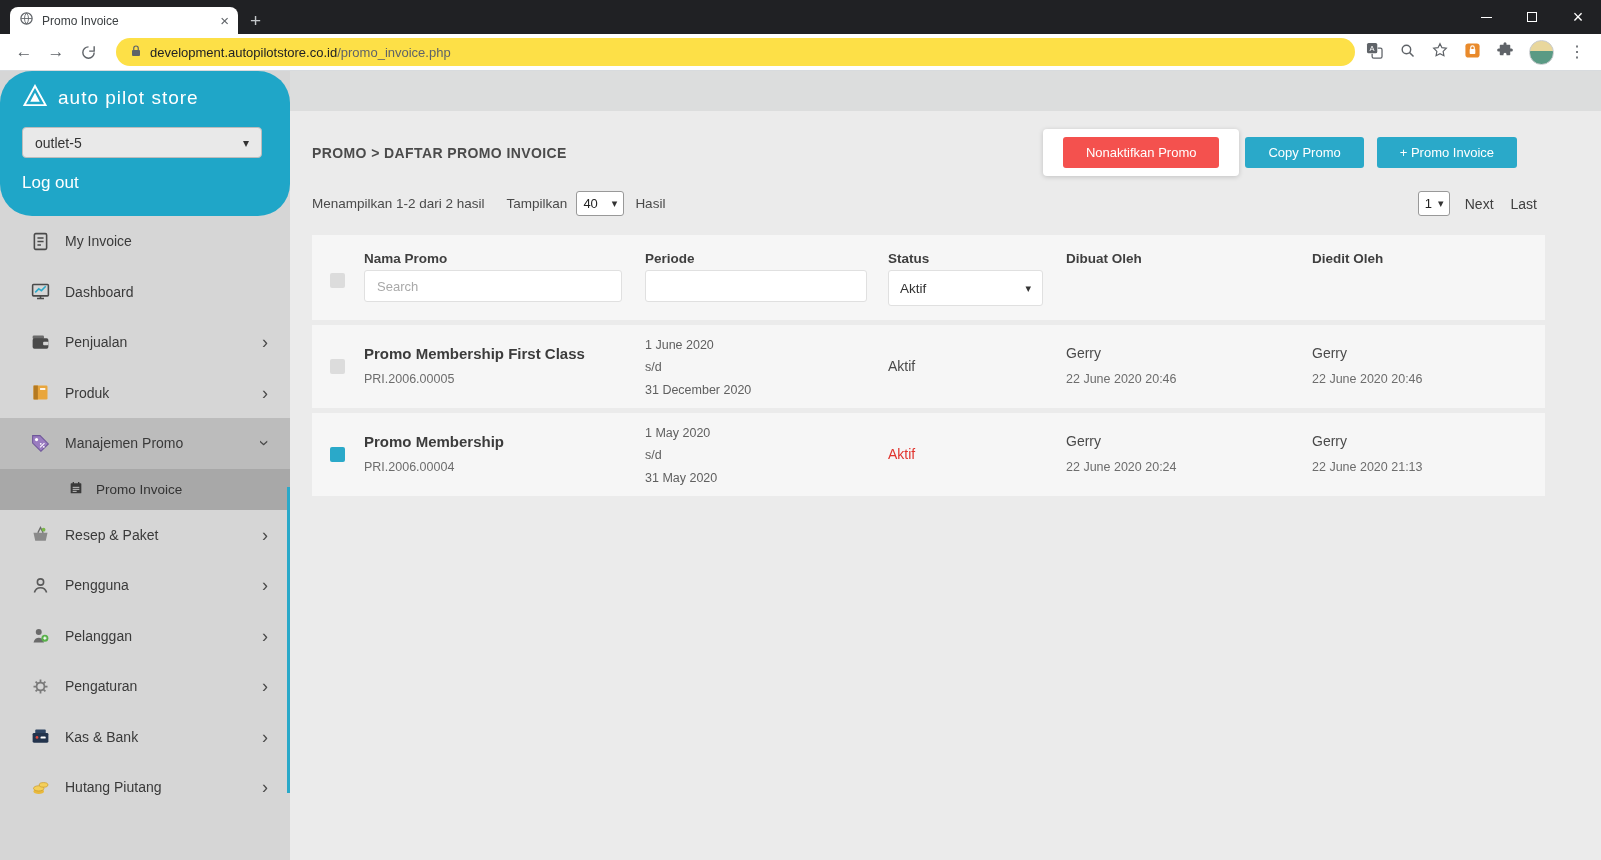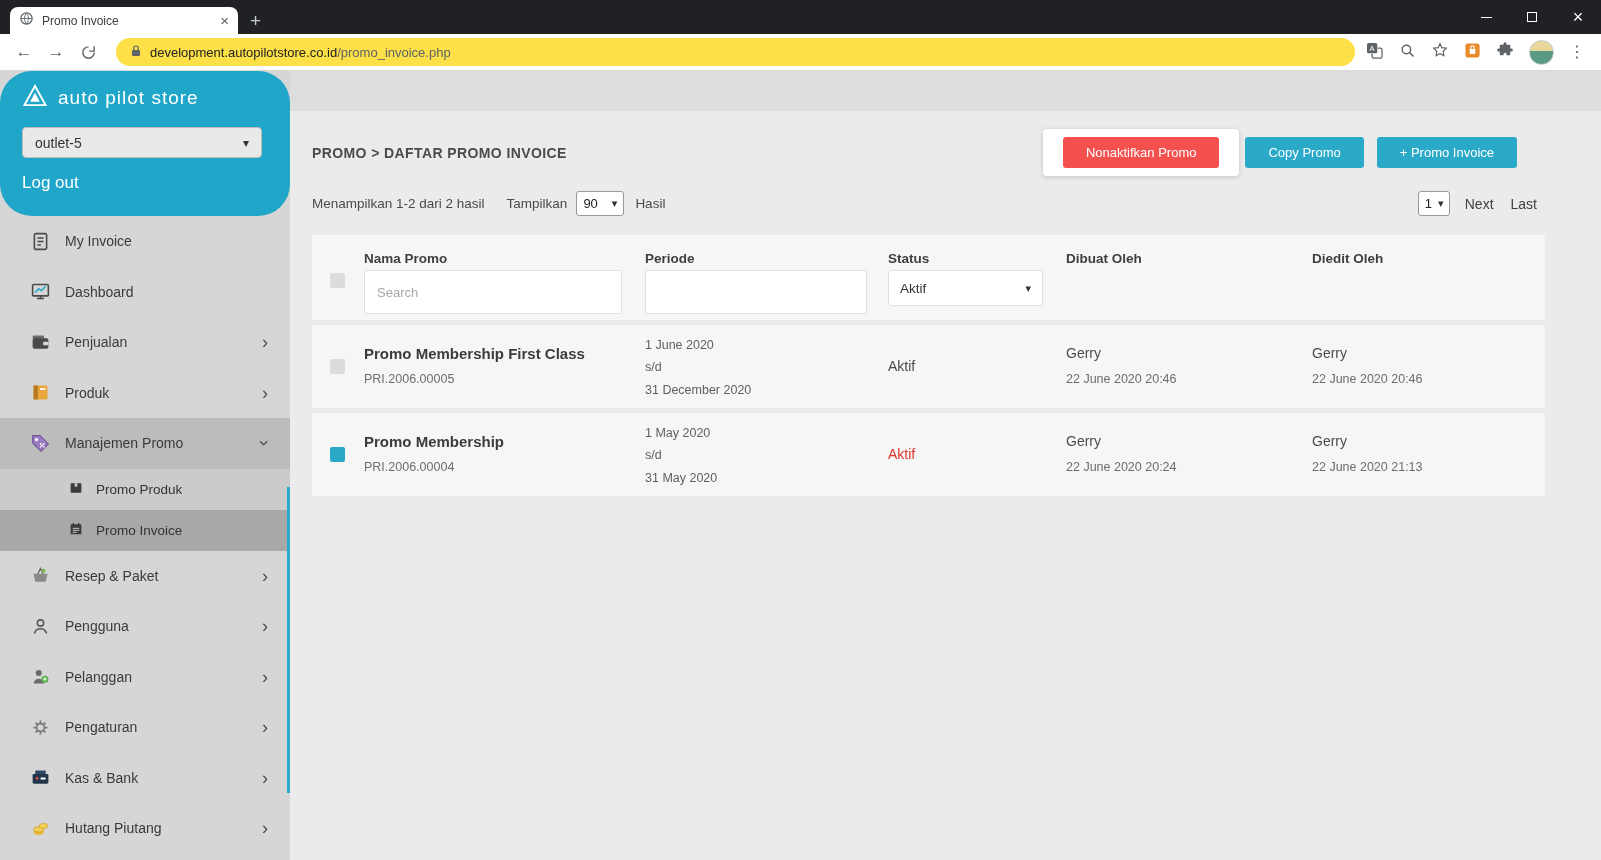--- a/index.html
+++ b/index.html
@@ -65,21 +65,21 @@
 
   .table{position:absolute;top:164px;left:22px;width:1233px;}
   .card{background:#f6f6f6;position:relative;}
   .thead{height:85px;}
   .row{height:83px;margin-top:5px;}
   .cb{position:absolute;left:18px;width:15px;height:15px;border-radius:2px;background:#dcdcdc;}
   .cb.checked{background:#2aa9c9;}
   .thead .cb{top:38px;} .row .cb{top:34px;}
   .th-label{position:absolute;top:16px;font-size:13.5px;font-weight:bold;color:#3f3f3f;}
   .c1{left:52px;} .c2{left:333px;} .c3{left:576px;} .c4{left:754px;} .c5{left:1000px;}
-  .inp{position:absolute;top:35px;height:44px;background:#fff;border:1px solid #e0e0e0;border-radius:3px;font-size:13px;color:#3b82f6;padding:0 12px;font-family:inherit;}
+  .inp{position:absolute;top:35px;height:32px;background:#fff;border:1px solid #e0e0e0;border-radius:3px;font-size:13px;color:#3b82f6;padding:0 12px;font-family:inherit;}
   .inp::placeholder{color:#a9a9a9;}
   .sel{position:absolute;top:35px;height:36px;background:#fff;border:1px solid #e0e0e0;border-radius:3px;display:flex;align-items:center;justify-content:space-between;padding:0 11px;font-size:13.5px;color:#333;}
   .name{position:absolute;left:52px;top:20px;font-size:15px;font-weight:bold;color:#3c3c3c;}
   .code{position:absolute;left:52px;top:47px;font-size:12.5px;color:#6d6d6d;}
   .per{position:absolute;left:333px;font-size:12.5px;color:#5f5f5f;}
   .p1{top:13px;} .p2{top:35px;} .p3{top:58px;}
   .status{position:absolute;left:576px;top:33px;font-size:14px;color:#4a4a4a;}
   .status.red{color:#e0342e;}
   .by{position:absolute;top:20px;font-size:14px;color:#4a4a4a;}
   .at{position:absolute;top:47px;font-size:12.5px;color:#6d6d6d;}
@@ -237,29 +237,20 @@
                 <path d="M3 3h8.5L21 12.5 12.5 21 3 11.5z" fill="#9a7cc0" stroke="#6f579a" stroke-width="1.2"></path>
                 <circle cx="7.5" cy="7.5" r="1.8" fill="#fff"></circle>
                 <path d="M11.5 16.5l5-5" stroke="#fff" stroke-width="1.2"></path>
                 <circle cx="12.3" cy="12.3" r="1" fill="#fff"></circle>
                 <circle cx="15.8" cy="15.8" r="1" fill="#fff"></circle>
               </svg>
           </span>
           <span>Manajemen Promo</span>
           <span class="chev down">›</span>
         </div>
-        <div class="sub">
-          <span>
-            <svg width="16" height="16" viewBox="0 0 24 24">
-                <rect x="4" y="5" width="16" height="14" rx="1" fill="#3a3a3a"></rect>
-                <rect x="10" y="5" width="4" height="5" fill="#cbcbcb"></rect>
-              </svg>
-          </span>
-          <span>Promo Produk</span>
-        </div>
         <div class="sub active">
           <span>
             <svg width="16" height="16" viewBox="0 0 24 24">
                 <rect x="4" y="5" width="16" height="15" rx="1" fill="#3a3a3a"></rect>
                 <path d="M8 3v4M16 3v4" stroke="#3a3a3a" stroke-width="2"></path>
                 <path d="M7 11h10M7 14h10M7 17h6" stroke="#cfcfcf" stroke-width="1.4"></path>
               </svg>
           </span>
           <span>Promo Invoice</span>
         </div>
@@ -346,21 +337,21 @@
           <button class="btn red">Nonaktifkan Promo</button>
         </div>
         <button class="btn teal ml6">Copy Promo</button>
         <button class="btn teal ml13">+ Promo Invoice</button>
       </div>
 
       <div class="list-controls">
         <span>Menampilkan 1-2 dari 2 hasil</span>
         <span style="margin-left:22px;">Tampilkan</span>
         <div class="mini-select w48" style="margin-left:9px;">
-          <span>90</span>
+          <span>40</span>
           <span class="chev-d">▾</span>
         </div>
         <span style="margin-left:11px;">Hasil</span>
         <div class="spacer"></div>
         <div class="mini-select w32">
           <span>1</span>
           <span class="chev-d">▾</span>
         </div>
         <span class="pg-link" style="margin-left:15px;">Next</span>
         <span class="pg-link" style="margin-left:17px;">Last</span>

